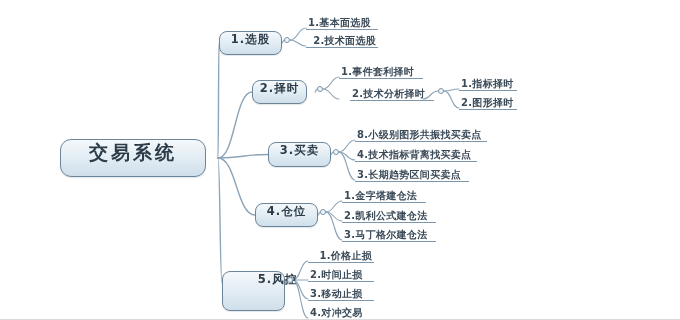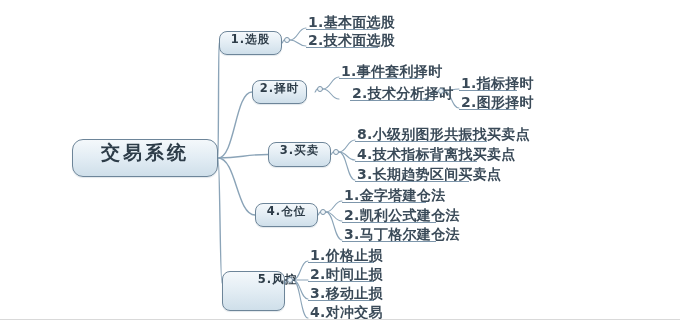--- a/index.html
+++ b/index.html
@@ -51,21 +51,21 @@
   }
   .node-branch {
     font-size: 11.5px;
     font-weight: 700;
     letter-spacing: 1px;
     border-radius: 8px;
   }
   .leaf {
     position: absolute;
     box-sizing: border-box;
-    font-size: 14px;
+    font-size: 10px;
     font-weight: 700;
     color: #3a4a58;
     letter-spacing: 0.3px;
     white-space: nowrap;
     padding: 0 2px 1px 2px;
     border-bottom: 1.1px solid #7d96ab;
     line-height: 11px;
   }
   .dot {
     position: absolute;
@@ -105,21 +105,21 @@
       <path d="M 326 212 C 334 212, 334 221, 342 221" fill="none" stroke="#8ba4b8" stroke-width="1.1" stroke-linecap="round"></path>
       <path d="M 326 212 C 334 212, 334 240, 342 240" fill="none" stroke="#8ba4b8" stroke-width="1.1" stroke-linecap="round"></path>
       <path d="M 218 158 C 220 158, 220 283, 222 283" fill="none" stroke="#8ba4b8" stroke-width="1.4" stroke-linecap="round"></path>
       <path d="M 285 283 C 286 283, 286 280, 287 280" fill="none" stroke="#8ba4b8" stroke-width="1.2" stroke-linecap="round"></path>
       <path d="M 293 280 C 300.5 280, 300.5 261, 308 261" fill="none" stroke="#8ba4b8" stroke-width="1.1" stroke-linecap="round"></path>
       <path d="M 293 280 C 300.5 280, 300.5 280, 308 280" fill="none" stroke="#8ba4b8" stroke-width="1.1" stroke-linecap="round"></path>
       <path d="M 293 280 C 300.5 280, 300.5 299, 308 299" fill="none" stroke="#8ba4b8" stroke-width="1.1" stroke-linecap="round"></path>
       <path d="M 293 280 C 300.5 280, 300.5 318, 308 318" fill="none" stroke="#8ba4b8" stroke-width="1.1" stroke-linecap="round"></path>
     </svg>
 
-  <div class="node node-root" id="root-node" style="left: 72px; top: 139px; width: 146px; height: 38px;">
+  <div class="node node-root" id="root-node" style="left: 60px; top: 139px; width: 146px; height: 38px;">
     <span>交易系统</span>
   </div>
 
   <div id="nodes-layer">
       <div class="node node-branch" style="left: 219px; top: 31px; width: 63px; height: 24px;">
         <span>1.选股</span>
       </div>
       <div class="dot" style="left: 284px; top: 37px;"></div>
       <div class="leaf" style="left: 306px; top: 17px; width: 72px;">1.基本面选股</div>
       <div class="leaf" style="left: 306px; top: 35px; width: 72px; text-align: right;">2.技术面选股</div>

